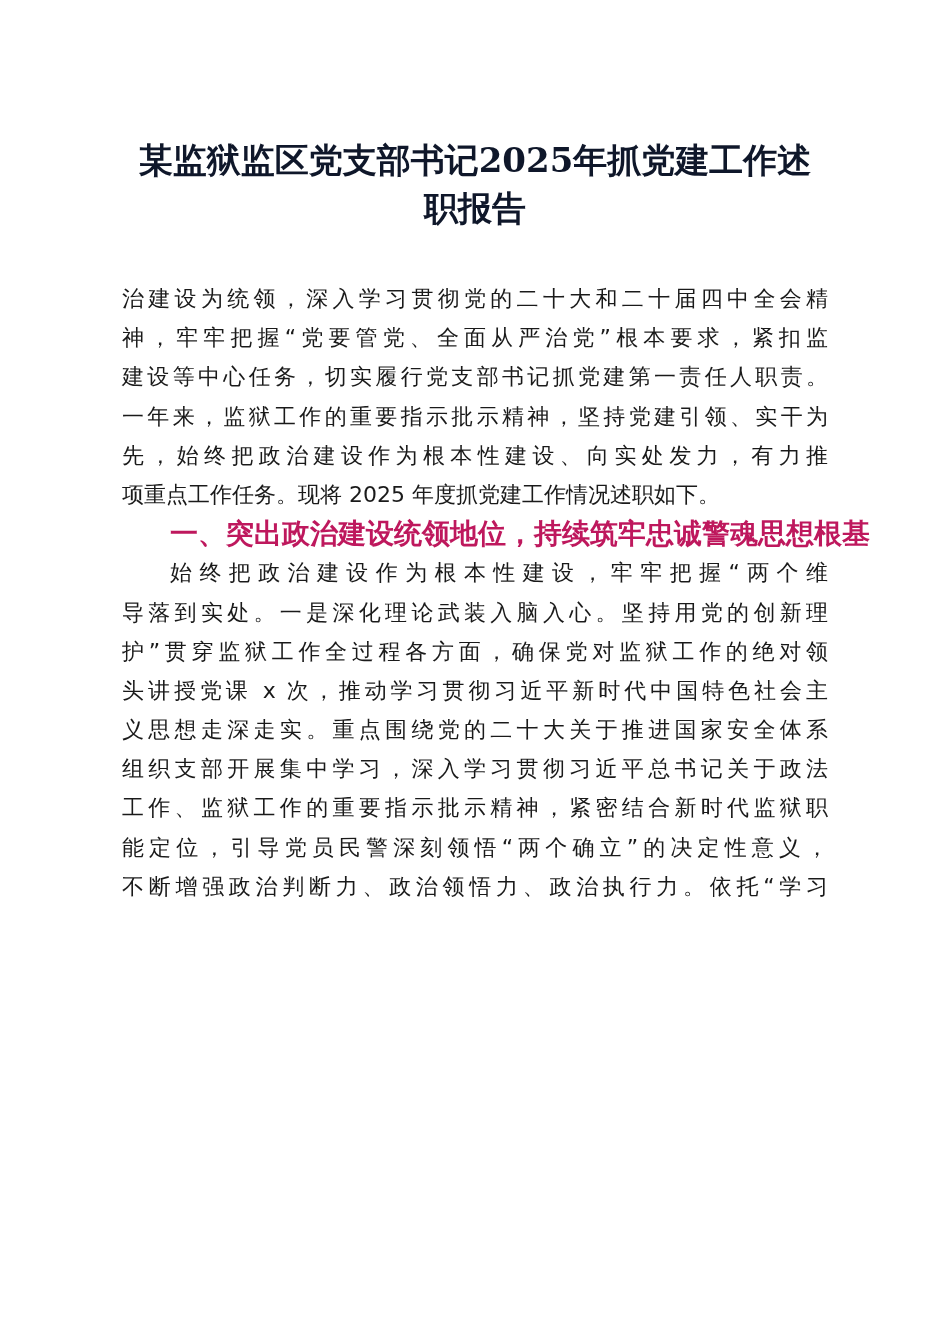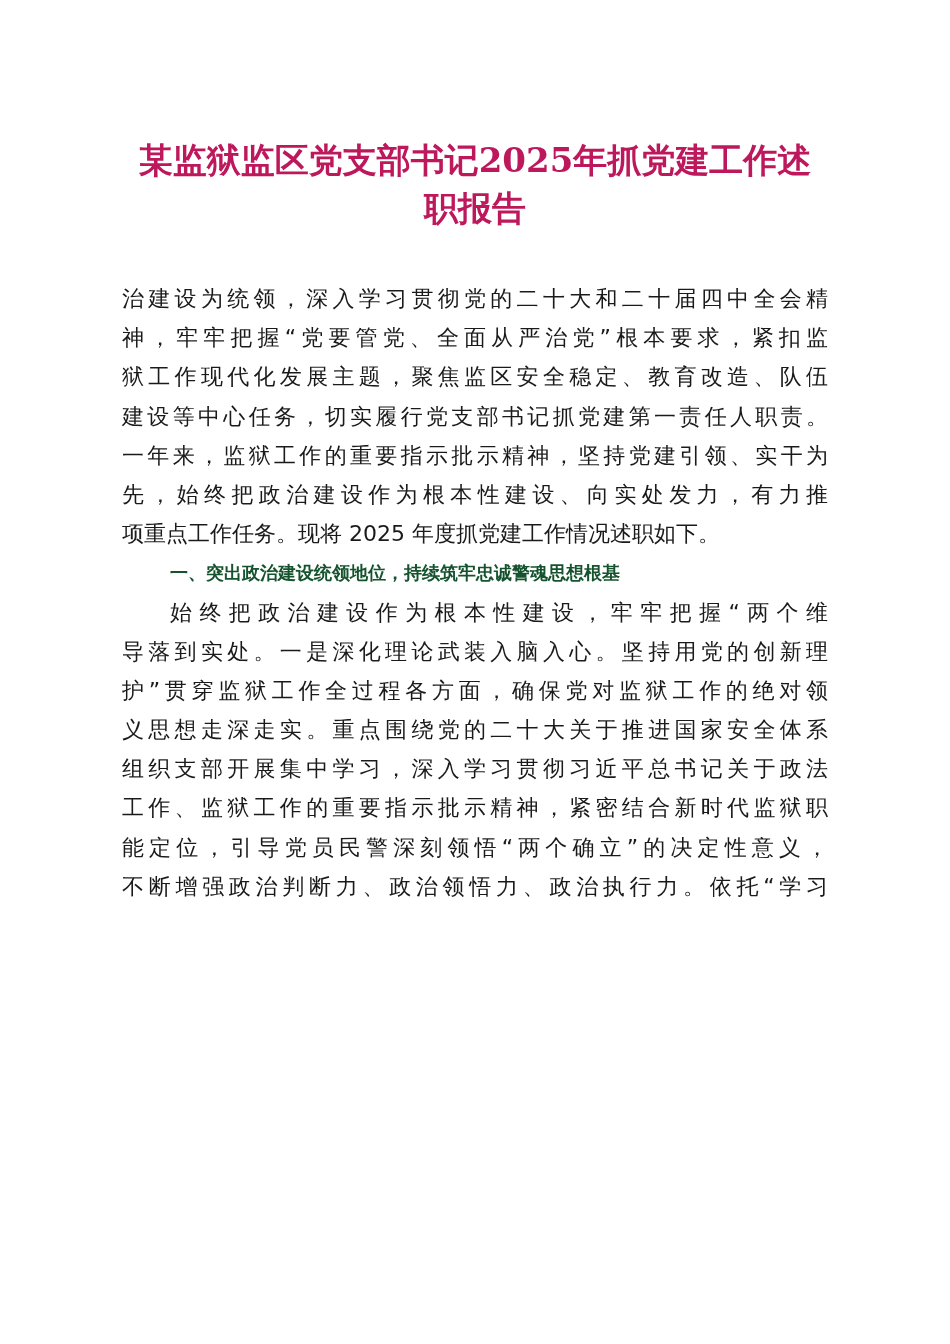--- a/index.html
+++ b/index.html
@@ -5,69 +5,69 @@
   html, body { margin: 0; padding: 0; background: #ffffff; }
   body { width: 950px; height: 1344px; overflow: hidden; position: relative; }
   .page {
     position: absolute; left: 0; top: 0; width: 950px; height: 1344px; background: #ffffff;
   }
   .title {
     position: absolute; left: 100px; width: 750px; top: 136px;
     text-align: center;
     font-family: "DejaVu Serif", "Liberation Serif", serif;
     font-weight: bold;
-    font-size: 34px; line-height: 48px; color: #be185d;
+    font-size: 34px; line-height: 48px; color: #0f172a;
     letter-spacing: 0px;
   }
   .body {
     position: absolute; left: 122px; top: 279px; width: 706px;
     font-family: "DejaVu Sans", "Liberation Sans", sans-serif;
     font-size: 22px; color: #1a1a1a;
   }
   .line {
     height: 39.2px; line-height: 39.2px; white-space: nowrap;
     text-align: justify; text-align-last: justify;
     display: block;
   }
   .line.last { text-align-last: left; }
   .line.indent { padding-left: 48px; }
   .heading {
     font-family: "DejaVu Sans", "Liberation Sans", sans-serif;
-    font-weight: bold; font-size: 18px; color: #14532d;
+    font-weight: bold; font-size: 28px; color: #be185d;
   }
 </style>
 </head>
 <body>
 
 <div class="page">
   <div class="title">
     <div>某监狱监区党支部书记2025年抓党建工作述</div>
     <div>职报告</div>
   </div>
 
   <div class="body">
 
     <div>
       <span class="line">治建设为统领，深入学习贯彻党的二十大和二十届四中全会精</span>
       <span class="line">神，牢牢把握“党要管党、全面从严治党”根本要求，紧扣监</span>
-      <span class="line">狱工作现代化发展主题，聚焦监区安全稳定、教育改造、队伍</span>
       <span class="line">建设等中心任务，切实履行党支部书记抓党建第一责任人职责。</span>
       <span class="line">一年来，监狱工作的重要指示批示精神，坚持党建引领、实干为</span>
       <span class="line">先，始终把政治建设作为根本性建设、向实处发力，有力推</span>
       <span class="line last">项重点工作任务。现将 2025 年度抓党建工作情况述职如下。</span>
     </div>
 
     <div>
       <span class="line indent last heading">一、突出政治建设统领地位，持续筑牢忠诚警魂思想根基</span>
     </div>
 
     <div>
       <span class="line indent">始终把政治建设作为根本性建设，牢牢把握“两个维</span>
       <span class="line">导落到实处。一是深化理论武装入脑入心。坚持用党的创新理</span>
       <span class="line">护”贯穿监狱工作全过程各方面，确保党对监狱工作的绝对领</span>
+      <span class="line">头讲授党课 x 次，推动学习贯彻习近平新时代中国特色社会主</span>
       <span class="line">义思想走深走实。重点围绕党的二十大关于推进国家安全体系</span>
       <span class="line">组织支部开展集中学习，深入学习贯彻习近平总书记关于政法</span>
       <span class="line">工作、监狱工作的重要指示批示精神，紧密结合新时代监狱职</span>
       <span class="line">能定位，引导党员民警深刻领悟“两个确立”的决定性意义，</span>
       <span class="line">不断增强政治判断力、政治领悟力、政治执行力。依托“学习</span>
     </div>
   </div>
 </div>
 
 </body></html>

